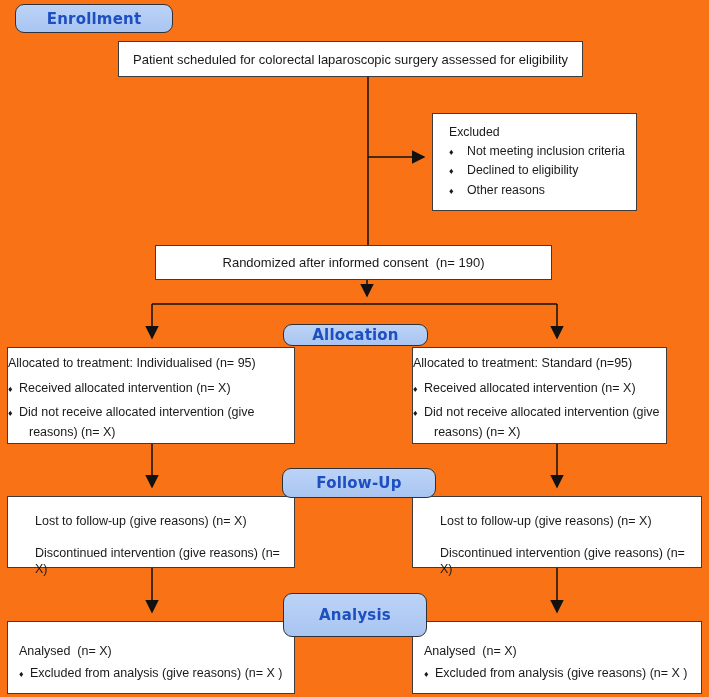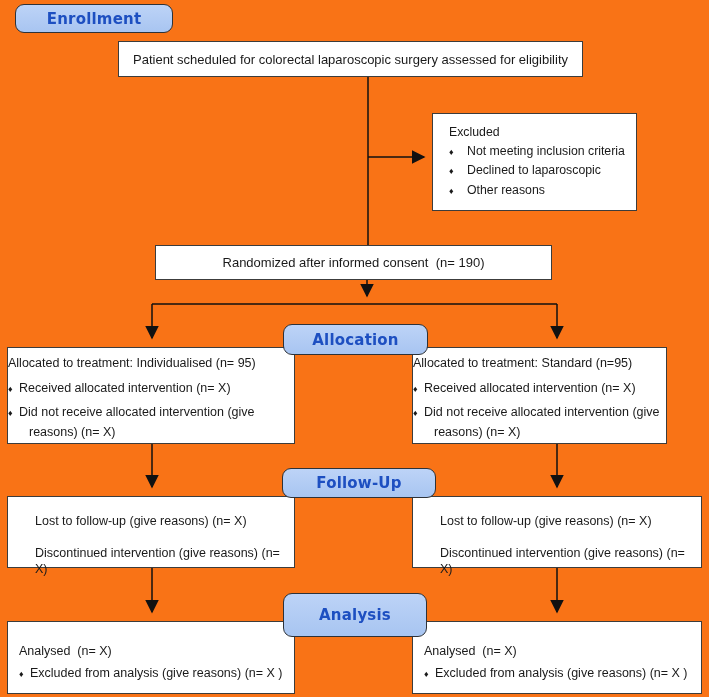--- a/index.html
+++ b/index.html
@@ -60,21 +60,21 @@
       <line x1="152" y1="444" x2="152" y2="487" marker-end="url(#arr)"></line>
       <line x1="557" y1="444" x2="557" y2="487" marker-end="url(#arr)"></line>
       <line x1="152" y1="568" x2="152" y2="612" marker-end="url(#arr)"></line>
       <line x1="557" y1="568" x2="557" y2="612" marker-end="url(#arr)"></line>
     </g>
   </svg>
 
   <div class="badge" style="left:15px;top:4px;width:158px;height:29px;">
     <span>Enrollment</span>
   </div>
-  <div class="badge" style="left:283px;top:324px;width:145px;height:31px;align-items:center;">
+  <div class="badge" style="left:283px;top:324px;width:145px;height:22px;align-items:center;">
     <span>Allocation</span>
   </div>
   <div class="badge" style="left:282px;top:468px;width:154px;height:30px;">
     <span>Follow-Up</span>
   </div>
   <div class="badge" style="left:283px;top:593px;width:144px;height:44px;">
     <span>Analysis</span>
   </div>
 
   <div class="box center" style="left:118px;top:41px;width:465px;height:36px;">
@@ -82,21 +82,21 @@
   </div>
 
   <div class="box excluded-box" style="left:432px;top:113px;width:205px;height:98px;">
     <div>Excluded</div>
     <div class="brow">
       <span class="diamond">♦</span>
       <div class="bt">Not meeting inclusion criteria</div>
     </div>
     <div class="brow">
       <span class="diamond">♦</span>
-      <div class="bt">Declined to laparoscopic</div>
+      <div class="bt">Declined to eligibility</div>
     </div>
     <div class="brow">
       <span class="diamond">♦</span>
       <div class="bt">Other reasons</div>
     </div>
   </div>
 
   <div class="box center" style="left:155px;top:245px;width:397px;height:35px;">
     <span>Randomized after informed consent  (n= 190)</span>
   </div>

